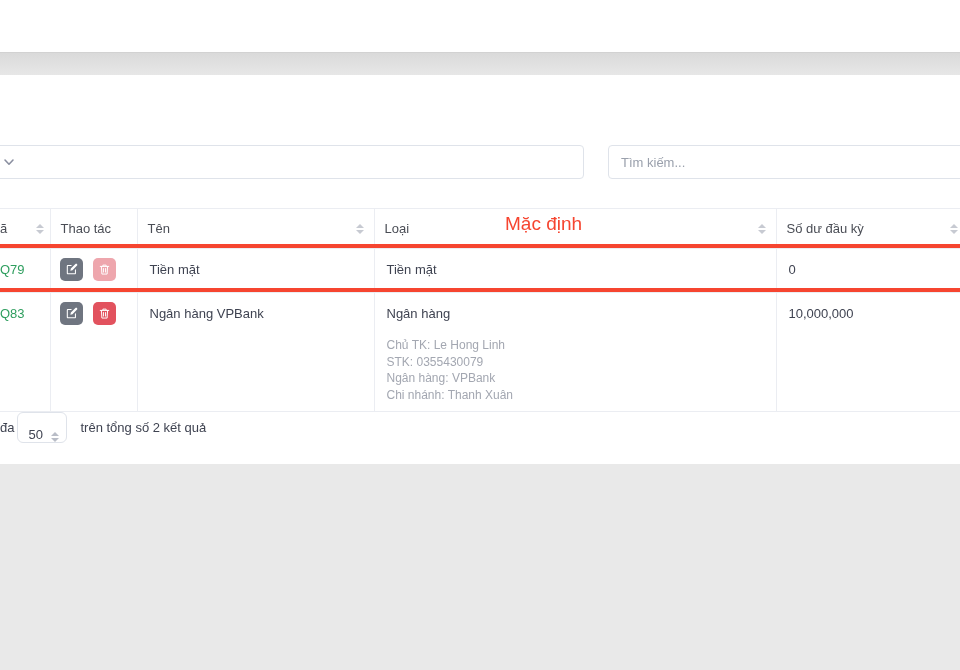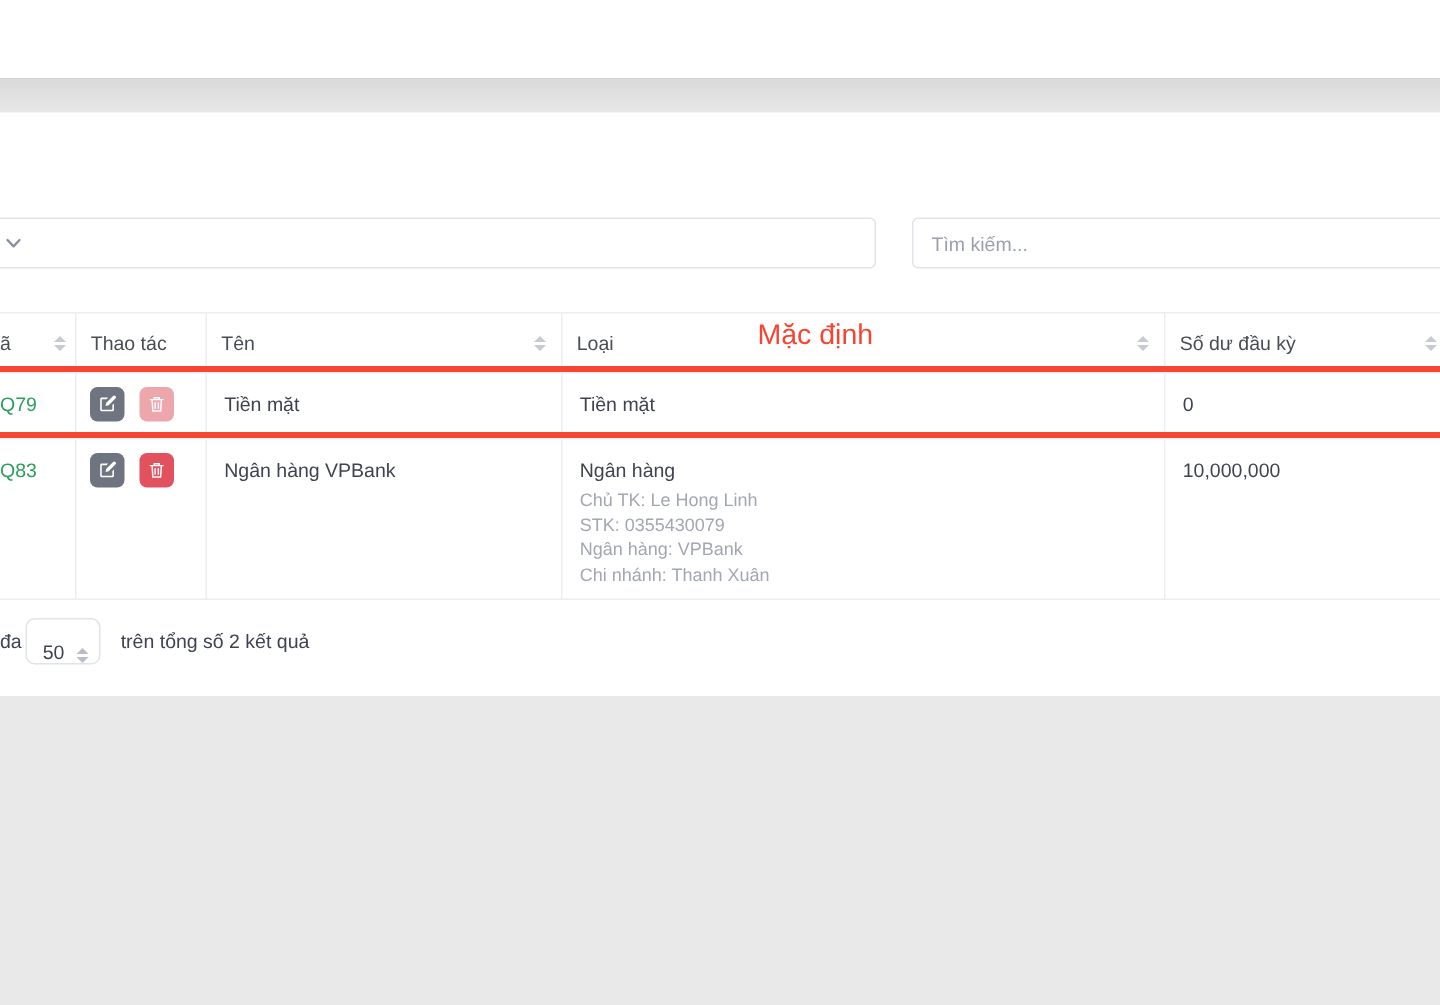--- a/index.html
+++ b/index.html
@@ -70,21 +70,21 @@
     vertical-align:top;
   }
   .btn + .btn { margin-left:7px; }
   .btn-edit { background:var(--edit-btn,#6f7580); }
   .btn-del  { background:var(--delete-btn,#e2525e); }
   .btn-del.disabled { background:var(--delete-btn-disabled,#eea6ad); cursor:default; }
   .btn svg { width:13px; height:13px; }
 
   .num-cell { text-align:right; padding:13px 2px 8px 12px; }
   .type-main { color:#3f4351; }
-  .type-details { margin-top:4px; }
+  .type-details { margin-top:16px; }
   .type-details div { font-size:12px; line-height:16.5px; color:#a3a7b1; }
 
   
   .red-line { position:absolute; left:0; width:960px; height:4px;
               background:var(--annotation-red,#f64530); z-index:5; }
   .red-line.l1 { top:244px; }
   .red-line.l2 { top:288px; }
   .annot-default {
     position:absolute; left:505px; top:213px; z-index:6;
     font-size:19px; color:var(--annotation-red,#f64530);

